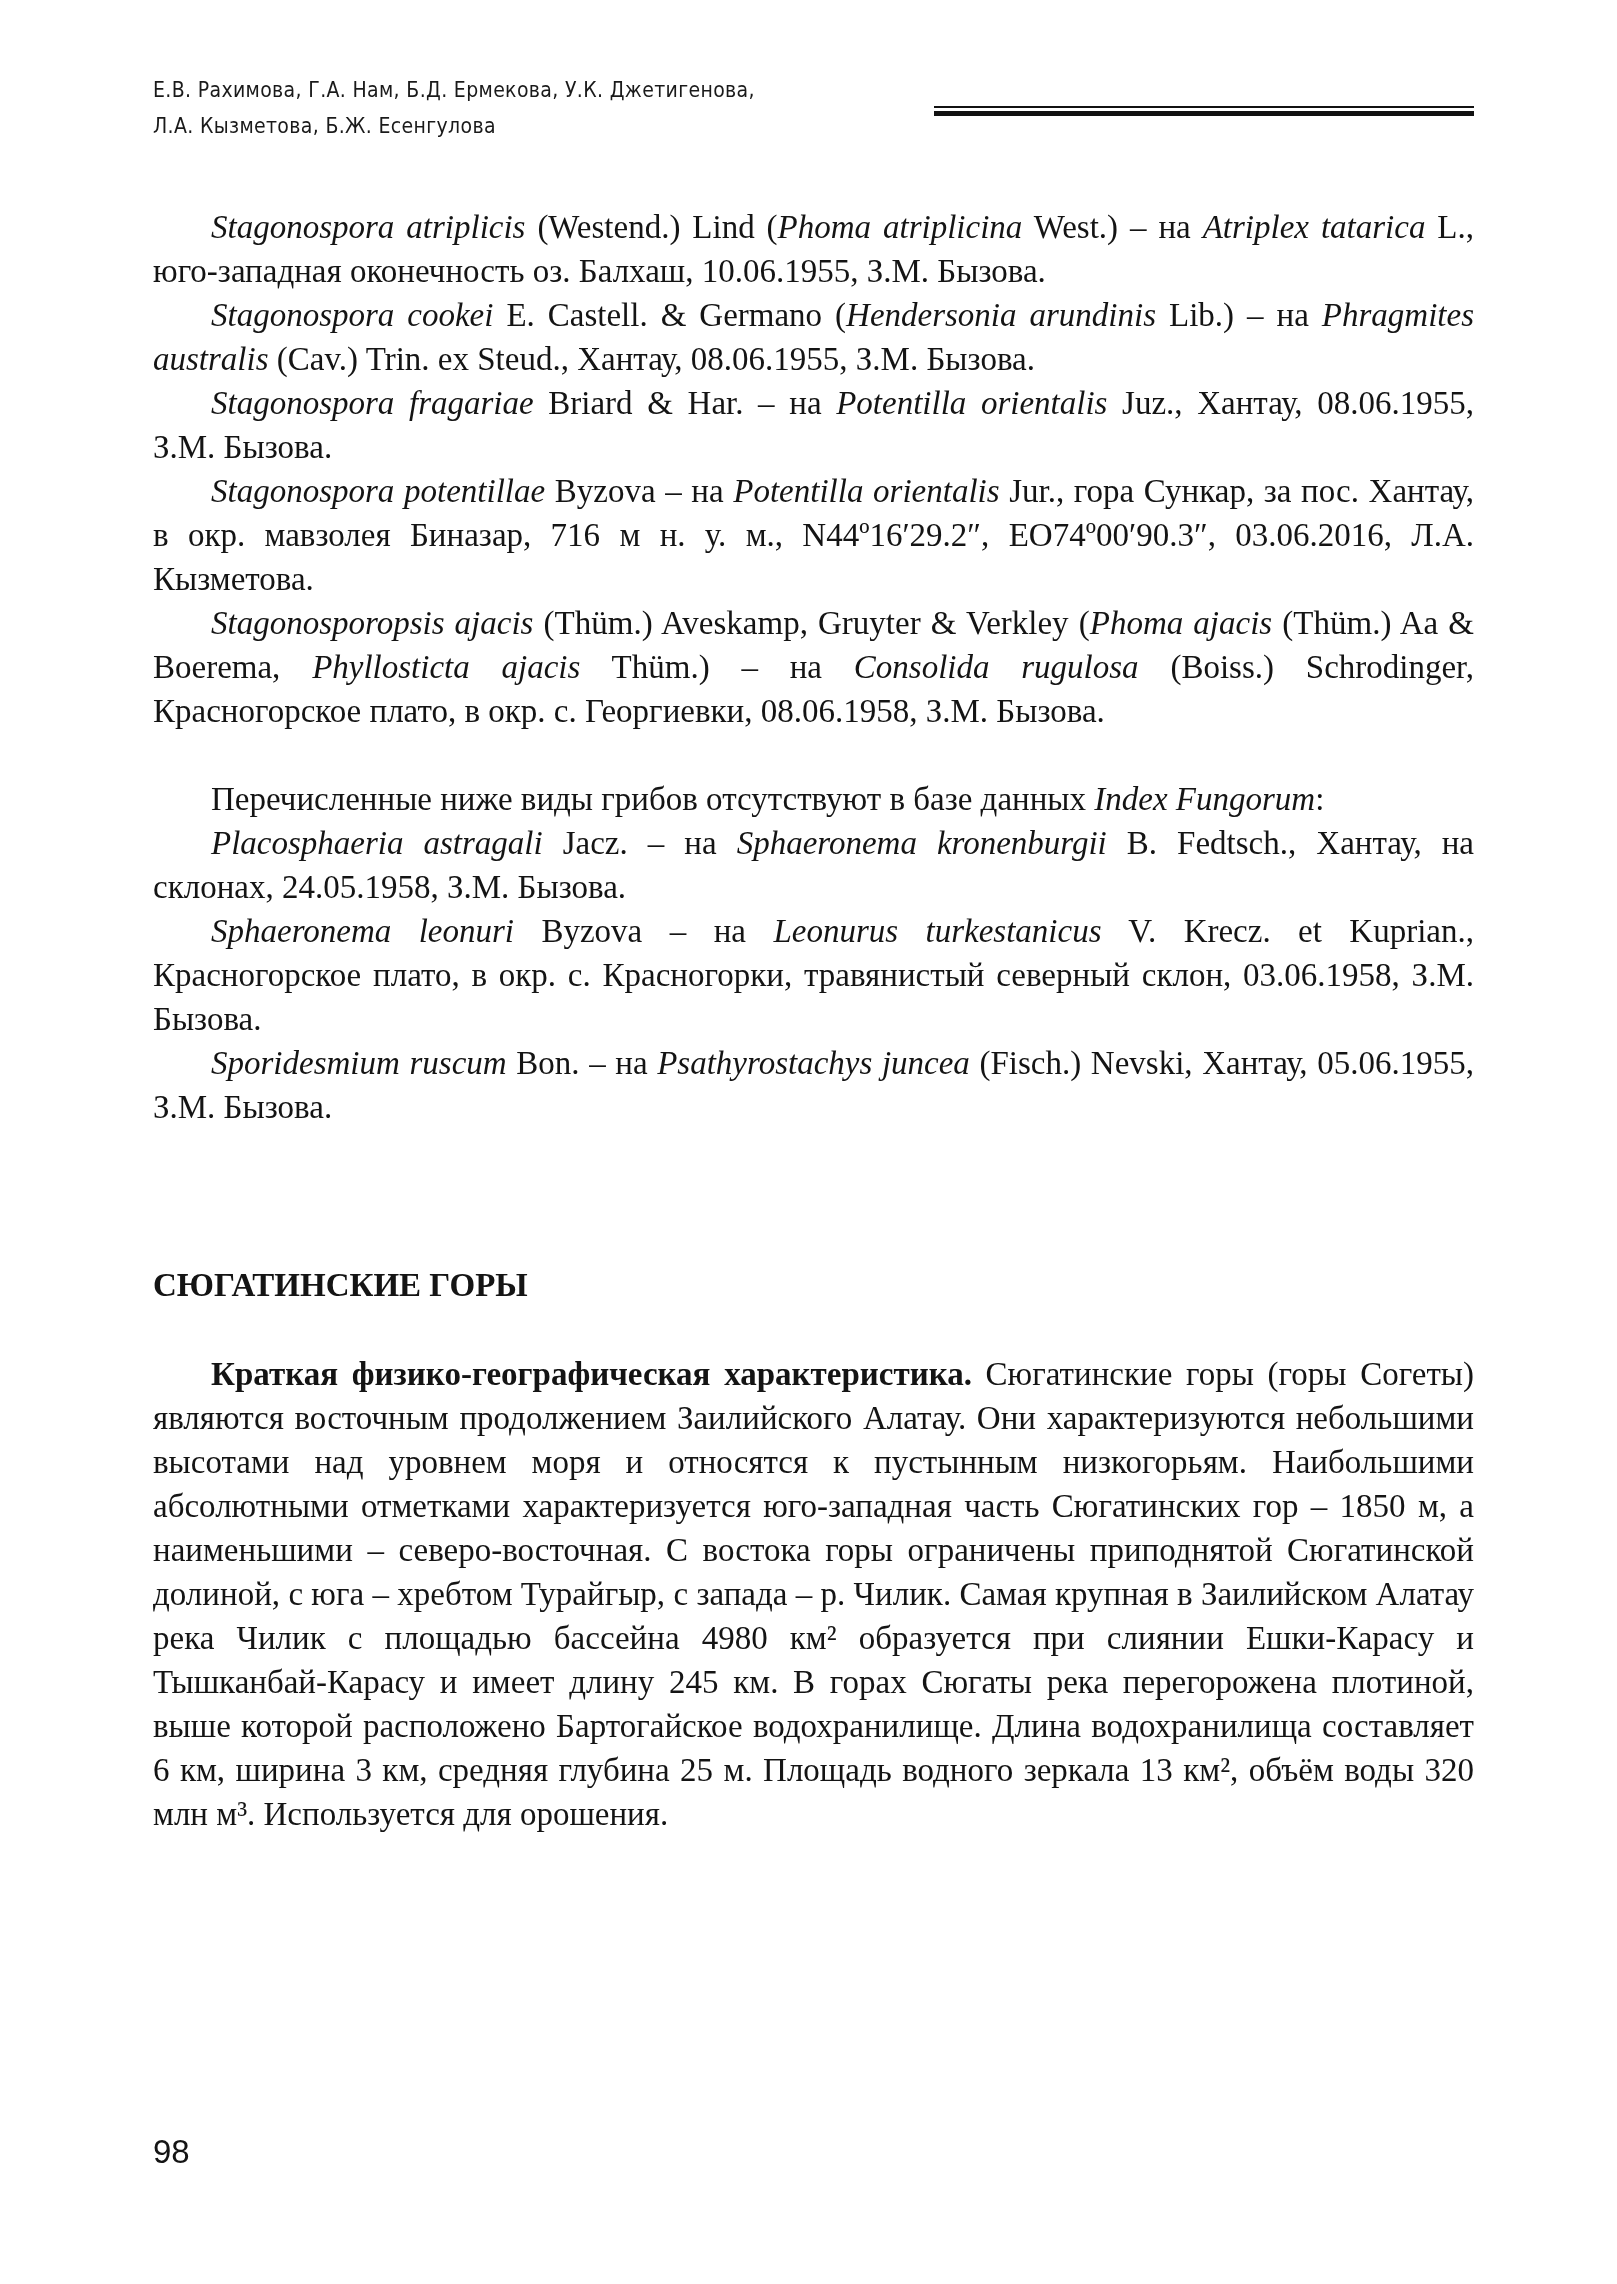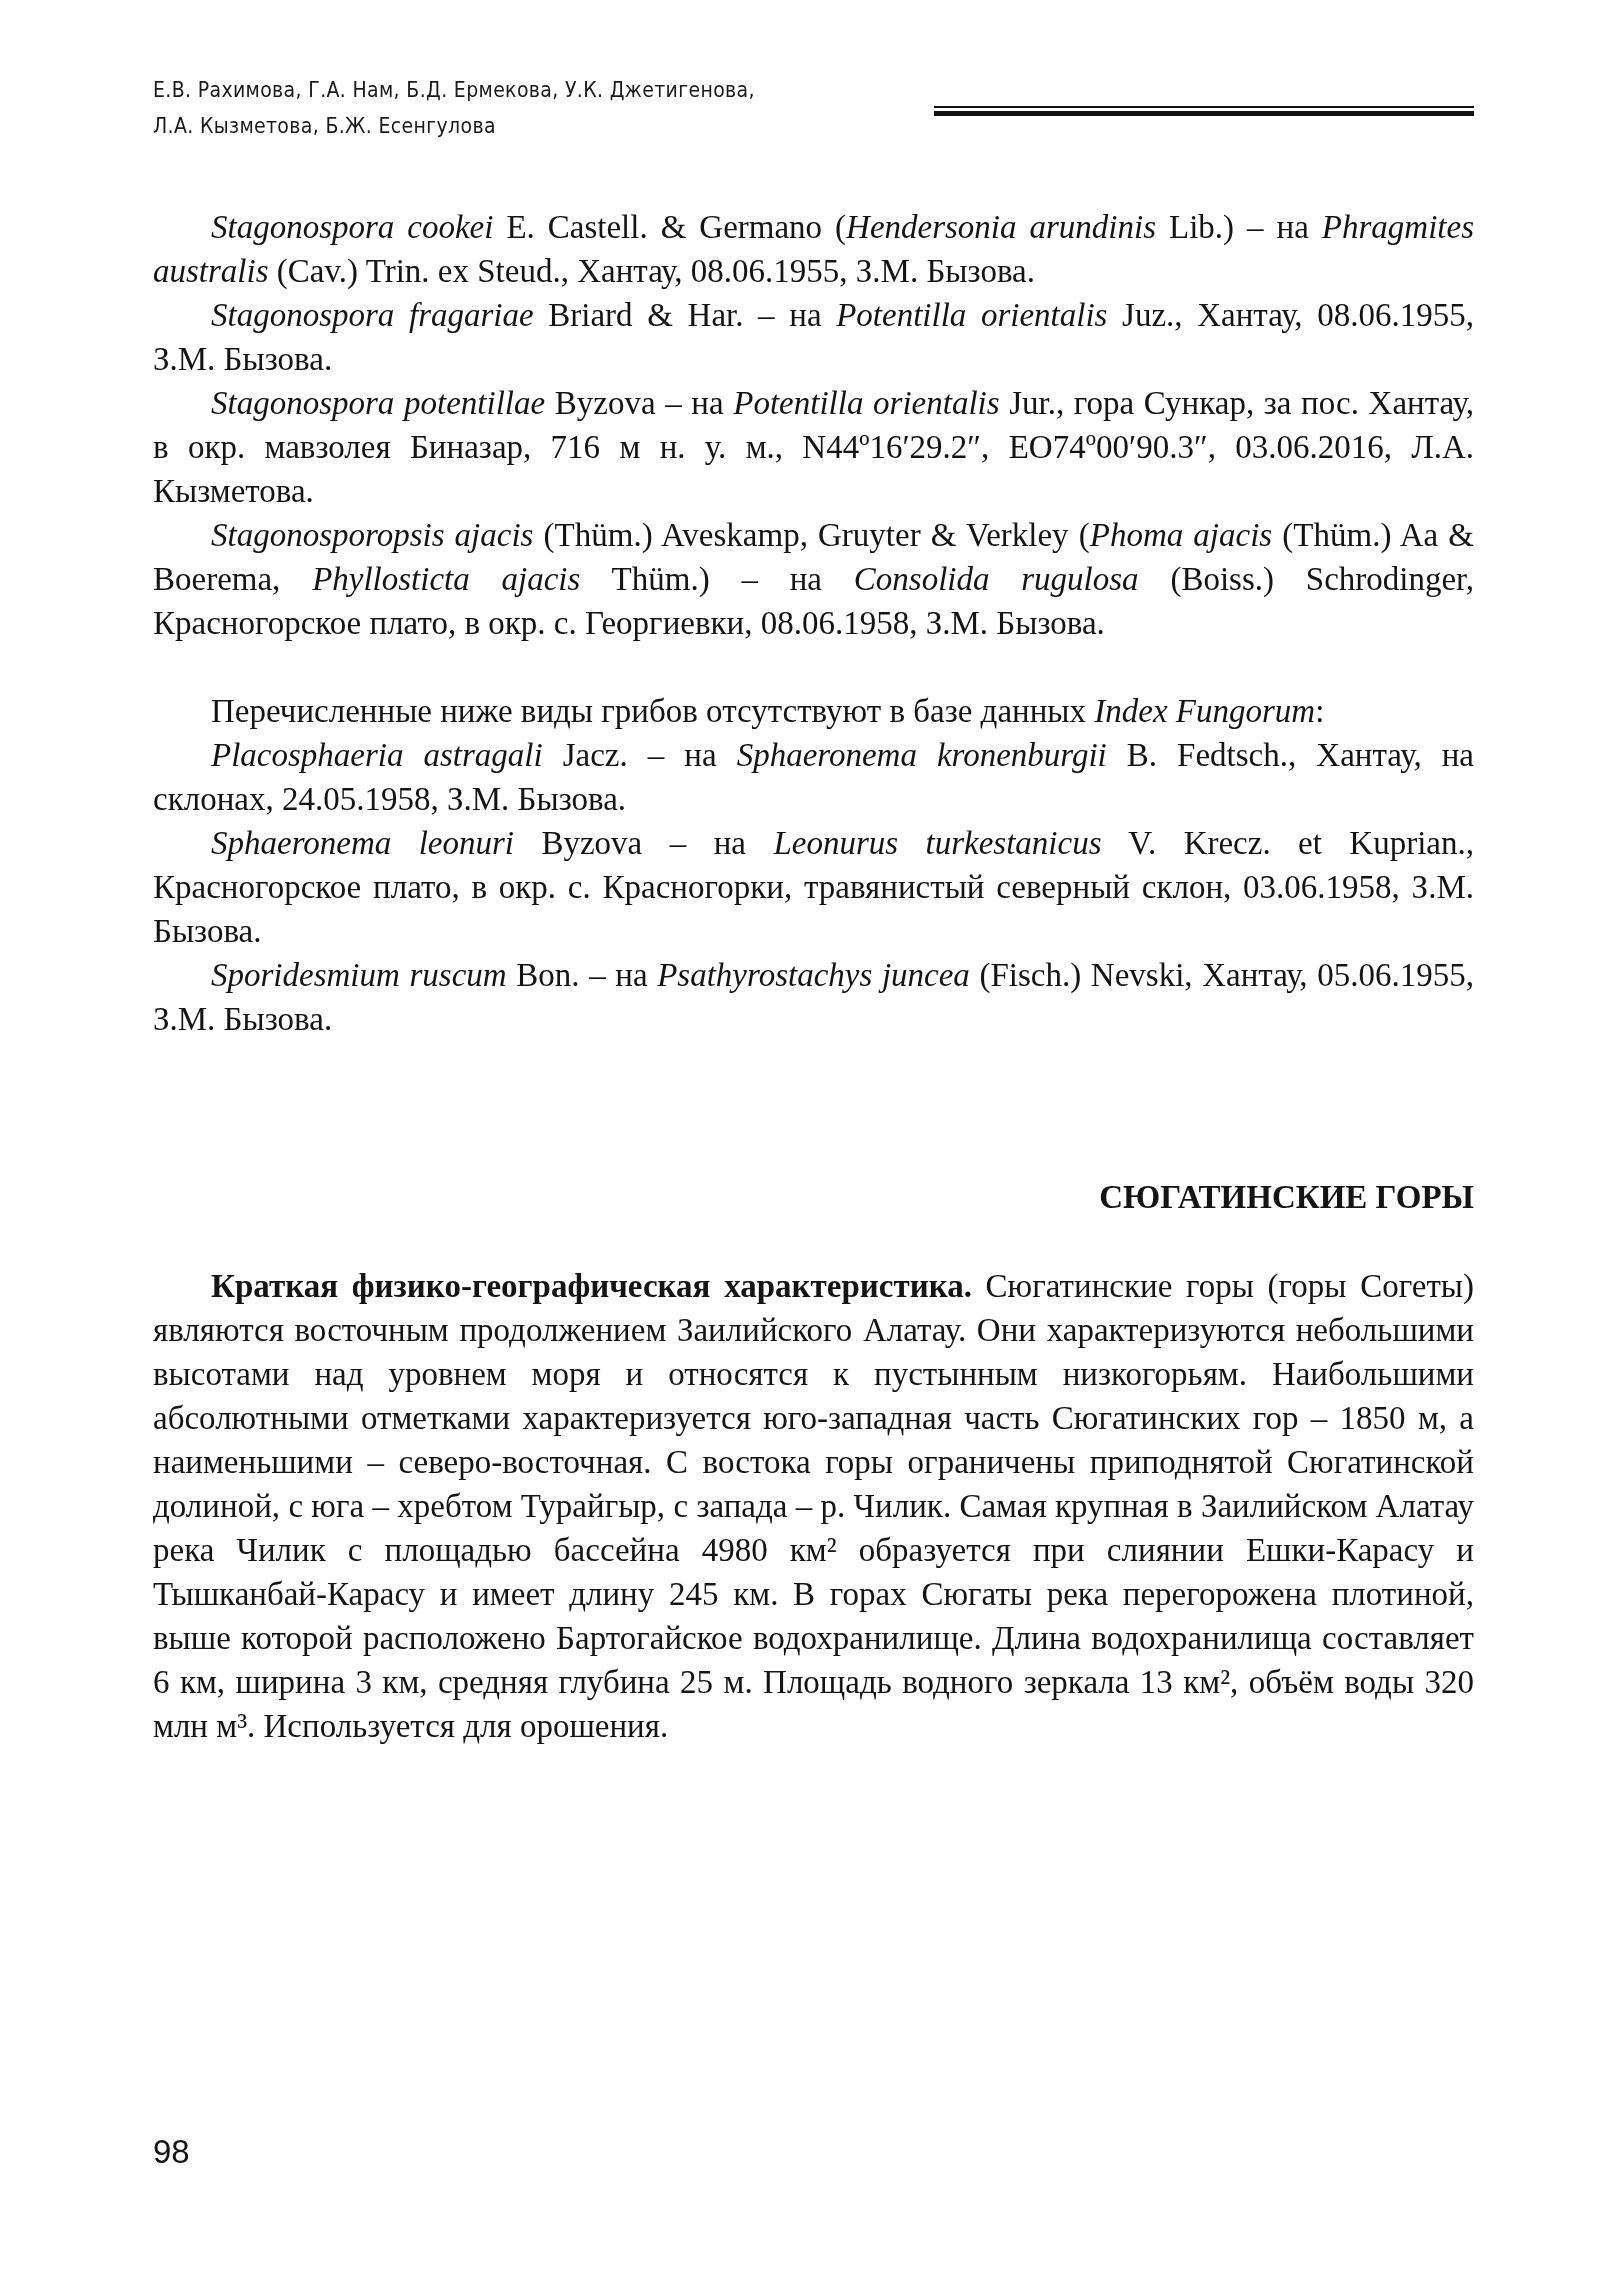--- a/index.html
+++ b/index.html
@@ -8,41 +8,42 @@
   .authors { position: absolute; left: 0; top: 0; font-family: "DejaVu Sans", sans-serif; font-size: 22px; line-height: 36px; letter-spacing: 0.4px; color: #1a1a1a; transform: scaleX(0.86); transform-origin: left top; }
   .rule { position: absolute; left: 781px; top: 34px; width: 540px; }
   .rule .thin { height: 2.4px; background: #111; }
   .rule .gap { height: 2.4px; }
   .rule .thick { height: 4.8px; background: #111; }
   .body { position: absolute; left: 153px; top: 205px; width: 1321px; font-family: "Liberation Serif", serif; font-size: 33px; line-height: 44px; text-align: justify; }
   .body p { margin: 0; text-indent: 58px; }
   .body i { font-style: italic; }
   .gap-sm { height: 44px; }
   .gap-lg { height: 134px; }
-  .section-title { text-align: right; text-indent: 0 !important; font-weight: bold; margin: 0; }
+  .section-title { text-align: left; text-indent: 0 !important; font-weight: bold; margin: 0; }
   .gap-title { height: 45px; }
   .page-num { position: absolute; left: 153px; top: 2133px; font-family: Liberation Sans, sans-serif; font-size: 33px; }
 </style>
 </head>
 <body>
 
 <div class="header">
   <div class="authors">
     <div>Е.В. Рахимова, Г.А. Нам, Б.Д. Ермекова, У.К. Джетигенова,</div>
     <div>Л.А. Кызметова, Б.Ж. Есенгулова</div>
   </div>
   <div class="rule">
     <div class="thin"></div>
       <div class="gap"></div>
       <div class="thick"></div>
   </div>
 </div>
 
 <div class="body">
 
+  <p><i>Stagonospora atriplicis</i><span> (Westend.) Lind (</span><i>Phoma atriplicina</i><span> West.) – на </span><i>Atriplex tatarica</i><span> L., юго-западная оконечность оз. Балхаш, 10.06.1955, З.М. Бызова.</span></p>
 
   <p><i>Stagonospora cookei</i><span> E. Castell. &amp; Germano (</span><i>Hendersonia arundinis</i><span> Lib.) – на </span><i>Phragmites australis</i><span> (Cav.) Trin. ex Steud., Хантау, 08.06.1955, З.М. Бызова.</span></p>
 
   <p><i>Stagonospora fragariae</i><span> Briard &amp; Har. – на </span><i>Potentilla orientalis</i><span> Juz., Хантау, 08.06.1955, З.М. Бызова.</span></p>
 
   <p><i>Stagonospora potentillae</i><span> Byzova – на </span><i>Potentilla orientalis</i><span> Jur., гора Сункар, за пос. Хантау, в окр. мавзолея Биназар, 716 м н. у. м., N44º16′29.2″, ЕО74º00′90.3″, 03.06.2016, Л.А. Кызметова.</span></p>
 
   <p><i>Stagonosporopsis ajacis</i><span> (Thüm.) Aveskamp, Gruyter &amp; Verkley (</span><i>Phoma ajacis</i><span> (Thüm.) Aa &amp; Boerema, </span><i>Phyllosticta ajacis</i><span> Thüm.) – на </span><i>Consolida rugulosa</i><span> (Boiss.) Schrodinger, Красногорское плато, в окр. с. Георгиевки, 08.06.1958, З.М. Бызова.</span></p>
 
 

